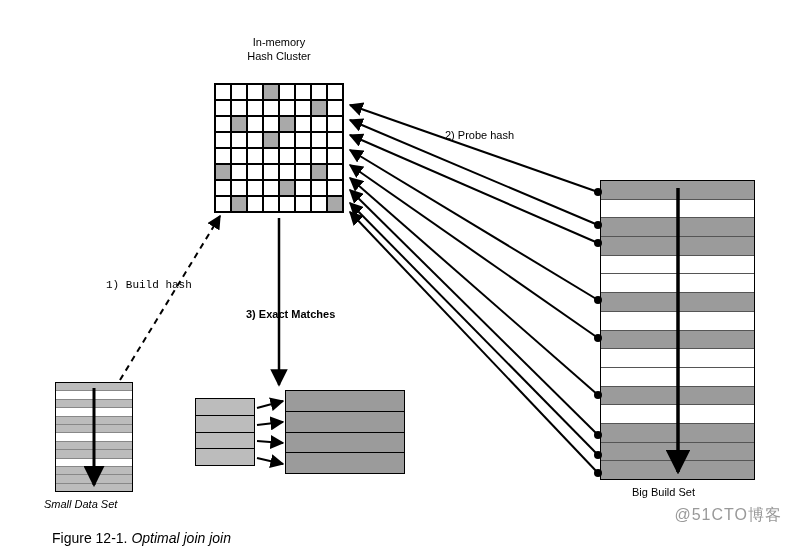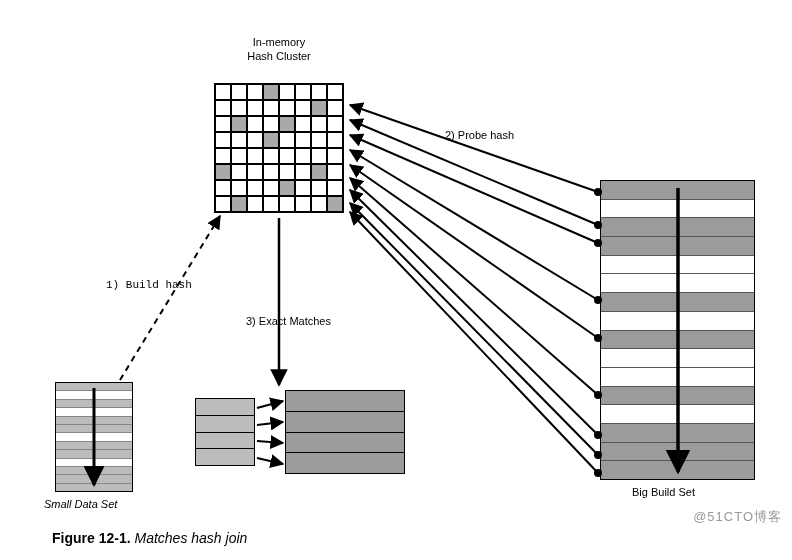--- a/index.html
+++ b/index.html
@@ -76,27 +76,27 @@
     display: flex; flex-direction: column;
   }
   .matches-right .r { flex:1; border-bottom: 1px solid #000; }
   .matches-right .r:last-child { border-bottom: none; }
 
   .caption {
     position: absolute;
     left: 52px; bottom: 14px;
     font-size: 14px;
   }
-  .caption .figno { font-weight: bold; }
+  .caption .figno { font-weight: normal; }
   .caption .figtitle { font-style: italic; }
 
   .watermark {
     position: absolute;
     right: 10px; bottom: 34px;
-    color: #999; font-size: 13px;
+    color: #999; font-size: 16px;
     letter-spacing: 1px;
   }
 
   svg.overlay {
     position: absolute; left:0; top:0;
     width: 792px; height: 560px;
     pointer-events: none;
   }
 </style>
 </head>
@@ -226,27 +226,27 @@
     <div class="r"></div>
     <div class="r"></div>
   </div>
 
 <div class="label" style="left:106px; top:279px;font-family:Liberation Mono, monospace;">
   <span>1) Build hash</span>
 </div>
 <div class="label" style="left:445px; top:129px;">
   <span>2) Probe hash</span>
 </div>
-<div class="label" style="left:246px; top:315px;">
+<div class="label" style="left:246px; top:308px;font-weight:bold;">
   <span>3) Exact Matches</span>
 </div>
 
 <div class="caption">
   <span class="figno">Figure 12-1.</span>
-  <span class="figtitle">Matches hash join</span>
+  <span class="figtitle">Optimal join join</span>
 </div>
 
 <div class="watermark">
   <span>@51CTO博客</span>
 </div>
 
 <svg class="overlay">
   <defs>
     <marker id="arrow" viewBox="0 0 10 10" refX="9" refY="5" markerWidth="7" markerHeight="7" orient="auto-start-reverse">
       <path d="M 0 0 L 10 5 L 0 10 z" fill="#000"></path>

